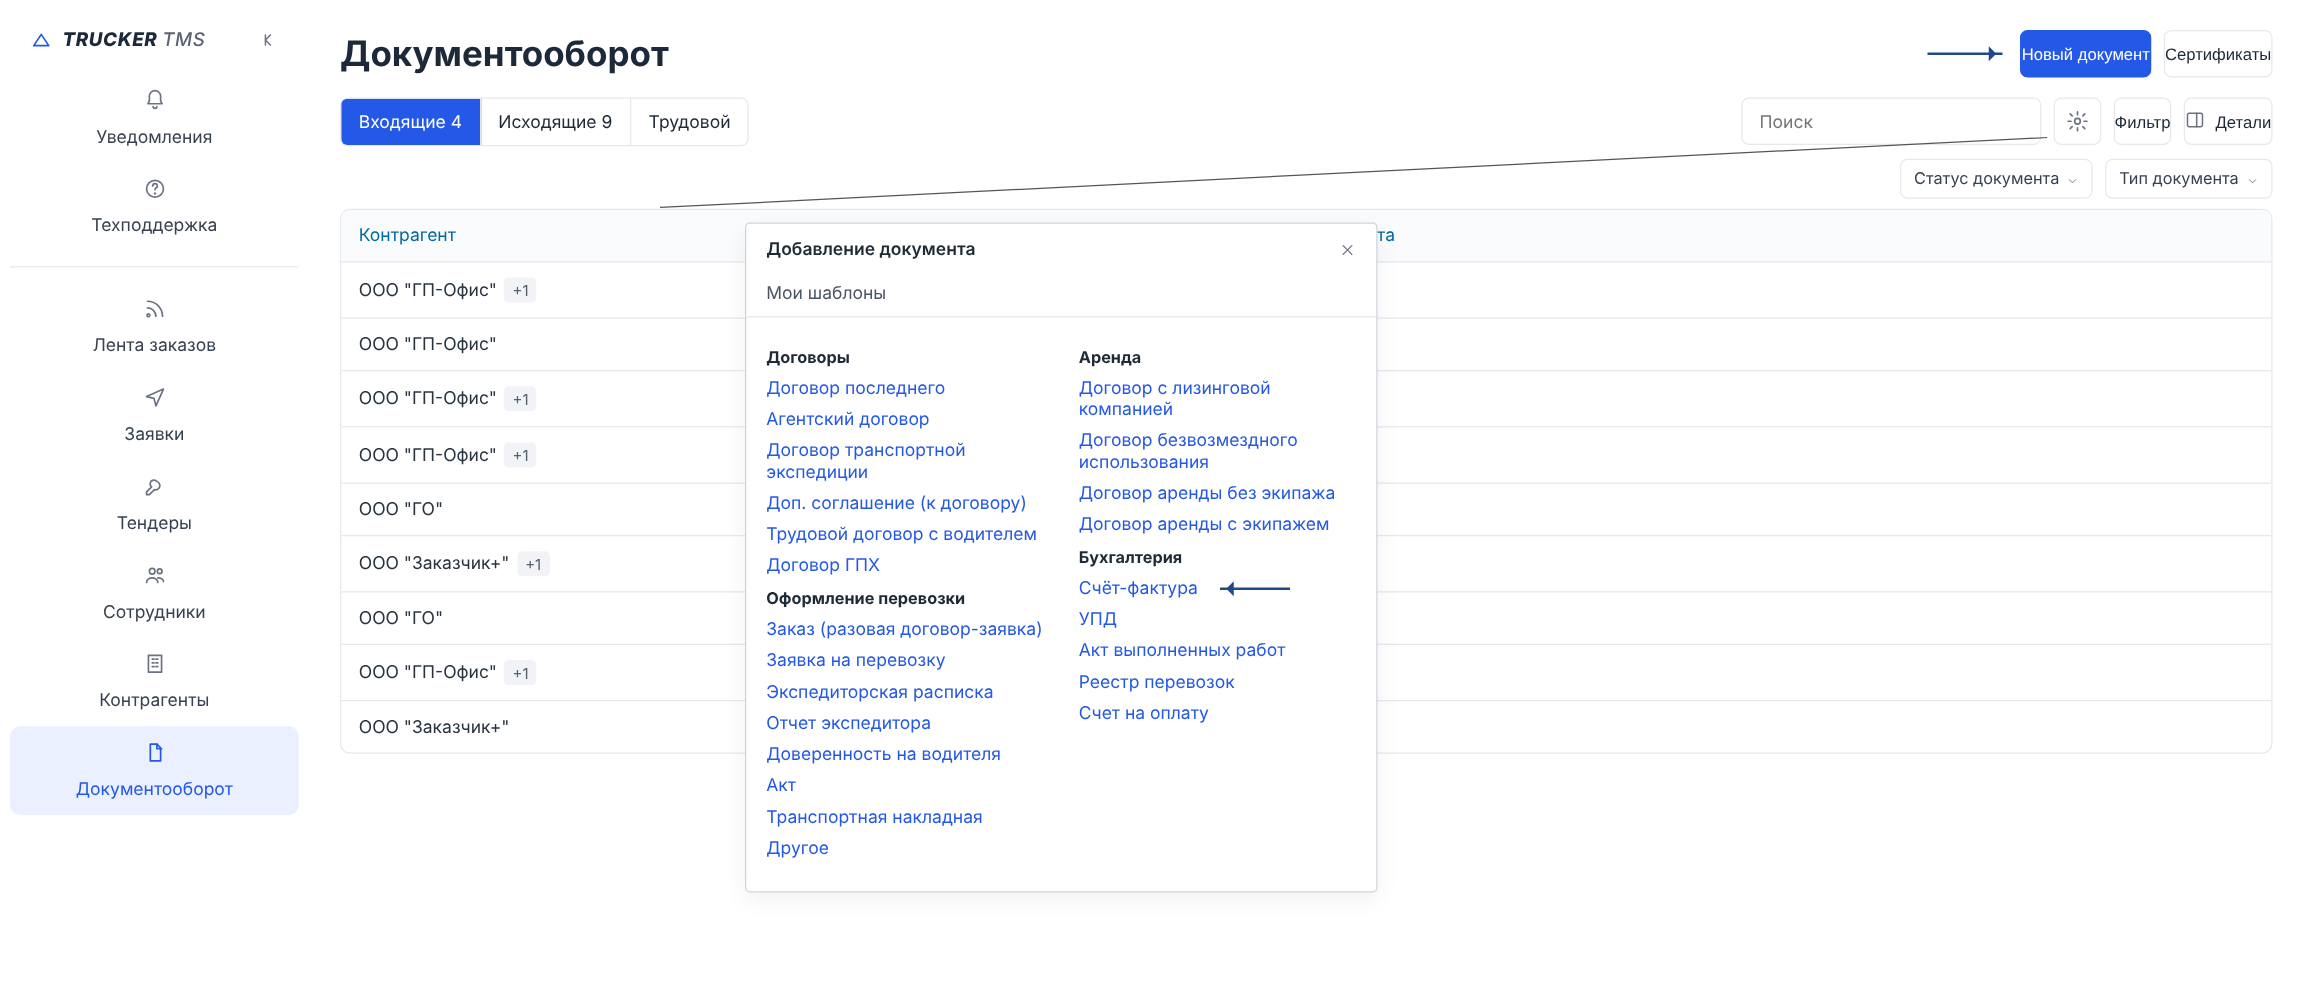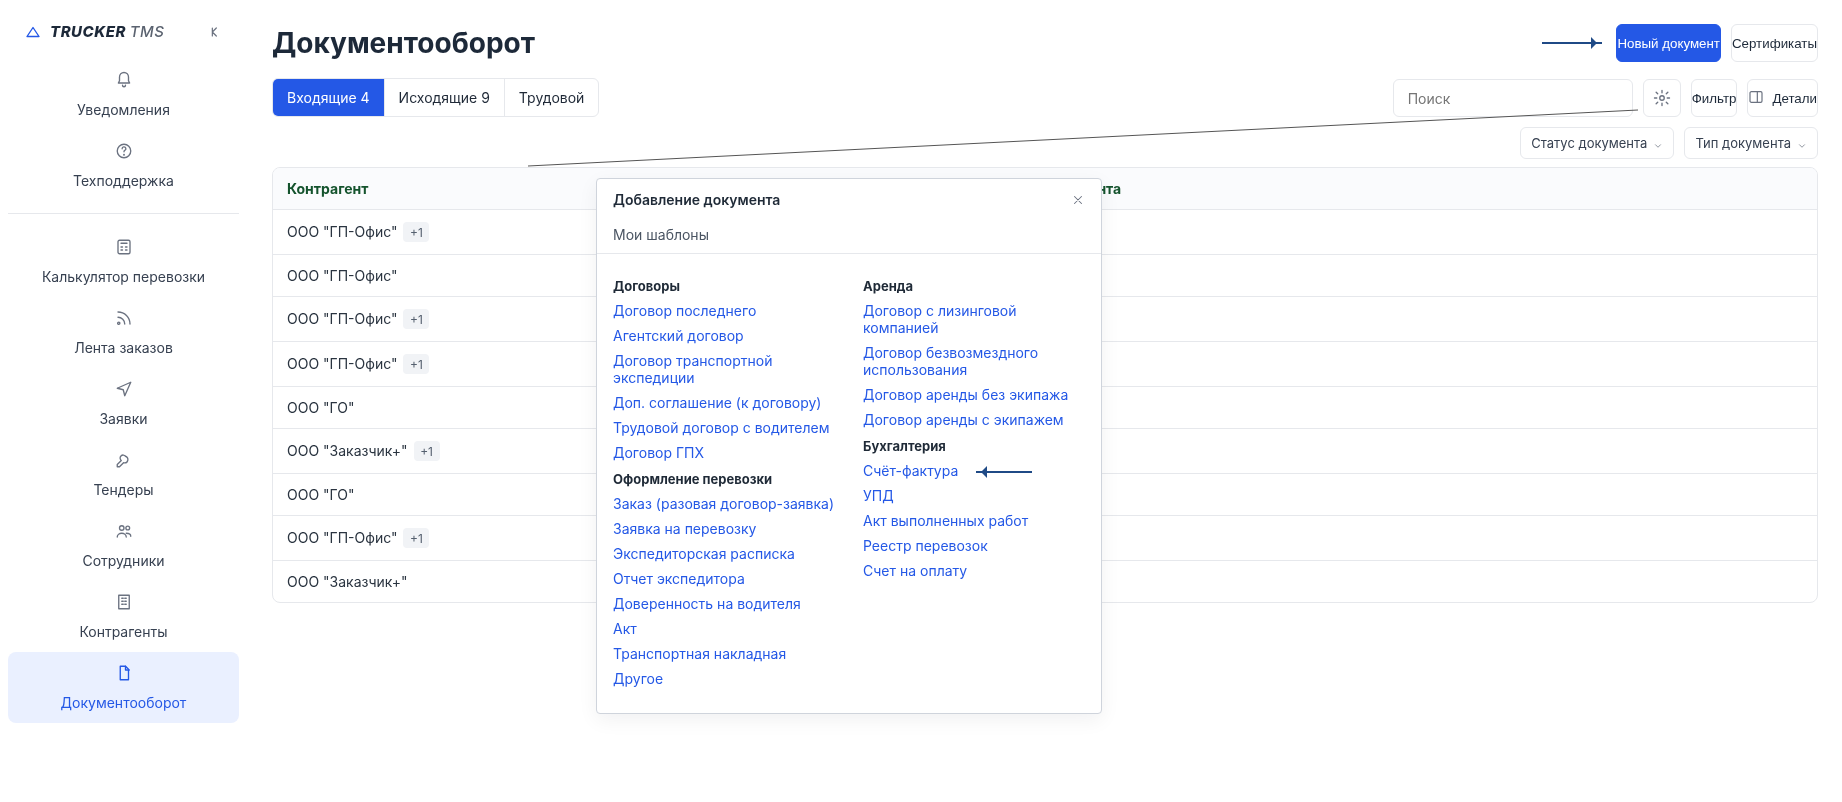--- a/index.html
+++ b/index.html
@@ -56,37 +56,37 @@
   .head-actions{display:flex;gap:10px;align-items:center}
   .btn{display:inline-flex;align-items:center;gap:8px;height:38px;padding:0 0;border:1px solid var(--line);border-radius:6px;background:#fff;color:var(--text)}
   .btn.primary{background:var(--blue);border-color:var(--blue);color:#fff}
   .btn.ghost{background:#fff}
   
   .arrow-new{width:60px;height:2px;background:#1f4a86;position:relative;margin-right:4px}
   .arrow-new:after{content:"";position:absolute;right:-1px;top:-5px;border:6px solid transparent;border-left-color:#1f4a86}
   
   .diag-line{position:absolute;left:280px;top:108px;width:1110px;height:60px;pointer-events:none}
   .diag-line svg{width:100%;height:100%}
-  .toolbar{display:flex;align-items:flex-end;justify-content:space-between;gap:24px;margin-bottom:10px}
+  .toolbar{display:flex;align-items:flex-start;justify-content:space-between;gap:24px;margin-bottom:10px}
   .tabs{display:inline-flex;border:1px solid var(--line);border-radius:6px;overflow:hidden}
   .tab{padding:10px 14px;border-right:1px solid var(--line);color:#1f2937}
   .tab:last-child{border-right:0}
   .tab.active{background:var(--blue);color:#fff}
   .right-tools{display:flex;align-items:center;gap:10px}
   .search{display:flex;align-items:center;height:38px;width:240px;border:1px solid var(--line);border-radius:6px;padding:0 12px;color:#98a2b3}
   .search input{border:0;outline:0;width:100%;font:inherit;color:var(--text);background:transparent}
   .icon-btn{width:38px;height:38px;display:flex;align-items:center;justify-content:center;border:1px solid var(--line);border-radius:6px}
   .filter-row{display:flex;justify-content:flex-end;gap:10px;margin-bottom:8px}
   .dropdown{display:inline-flex;align-items:center;gap:6px;height:32px;padding:0 10px;border:1px solid var(--line);border-radius:6px;color:#374151;font-size:13px}
   .caret{width:10px;height:10px}
   
   .tablewrap{border:1px solid var(--line);border-radius:8px;overflow:hidden}
   table{width:100%;border-collapse:collapse}
   th,td{text-align:left;padding:12px 14px;white-space:nowrap}
-  thead th{background:#fafbfd;color:#14532d;font-weight:700;border-bottom:1px solid var(--line)}
+  thead th{background:#fafbfd;color:#0369a1;font-weight:400;border-bottom:1px solid var(--line)}
   tbody td{border-top:1px solid var(--line);color:#2a3440}
   .badge-plus{display:inline-flex;align-items:center;justify-content:center;min-width:26px;height:20px;border-radius:4px;background:#f1f3f6;color:#55606f;font-size:12px;padding:0 4px;margin-left:6px}
   .request-id{color:#1d2939;text-decoration:none;border-bottom:1px dashed #98a2b3}
   .request-none{color:#a2aab6}
   
   .modal{
     position:absolute;left:596px;top:178px;width:506px;background:#fff;border:1px solid #cfd4dc;border-radius:4px;
     box-shadow:0 6px 20px rgba(14,24,40,.06);
     z-index:50;
   }
@@ -142,27 +142,20 @@
         <a class="side-item">
           <span class="icon"><svg width="18" height="18" viewBox="0 0 24 24">
               <circle cx="12" cy="12" r="9"></circle>
               <path d="M9.5 9a2.5 2.5 0 1 1 3.5 2.3c-.9.4-1 .9-1 1.7"></path>
               <circle cx="12" cy="17" r=".5"></circle>
             </svg></span>
       <span>Техподдержка</span>
         </a>
       </div>
     <div class="side-group" id="side-main">
-        <a class="side-item">
-          <span class="icon"><svg width="18" height="18" viewBox="0 0 24 24">
-              <rect x="4" y="3" width="16" height="18" rx="2"></rect>
-              <path d="M8 7h8M8 12h2M14 12h2M8 16h2M14 16h2"></path>
-            </svg></span>
-      <span>Калькулятор перевозки</span>
-        </a>
         <a class="side-item">
           <span class="icon"><svg width="18" height="18" viewBox="0 0 24 24">
               <path d="M4 11a9 9 0 0 1 9 9"></path>
               <path d="M4 4a16 16 0 0 1 16 16"></path>
               <circle cx="5" cy="19" r="1.5"></circle>
             </svg></span>
       <span>Лента заказов</span>
         </a>
         <a class="side-item">
           <span class="icon"><svg width="18" height="18" viewBox="0 0 24 24">

